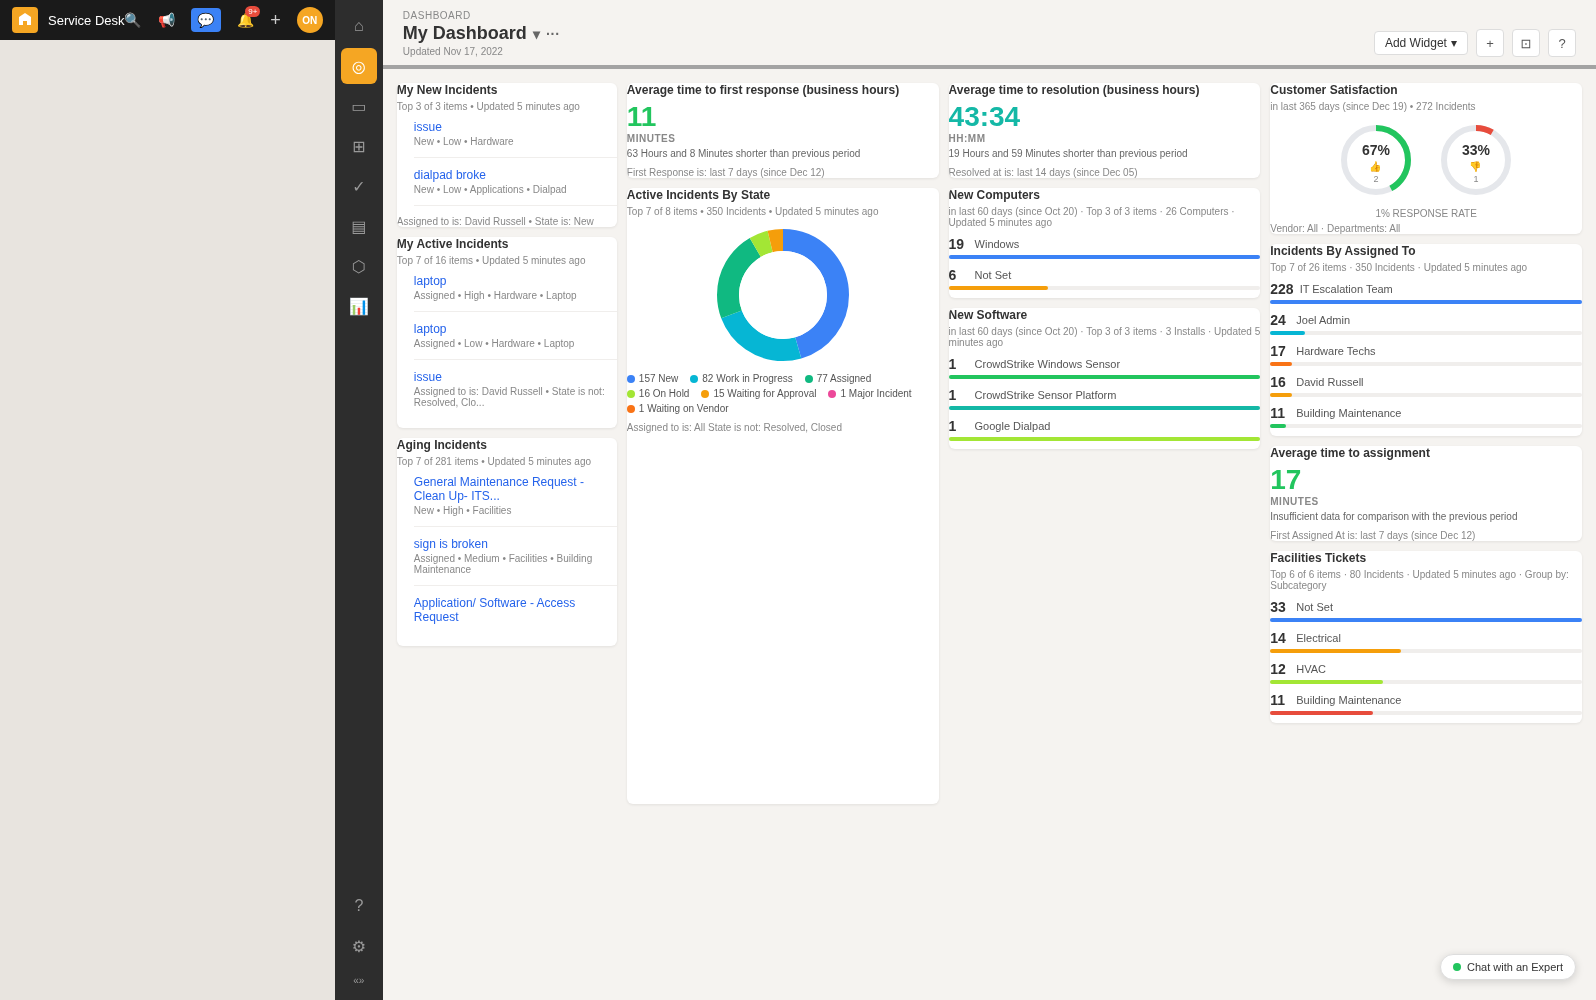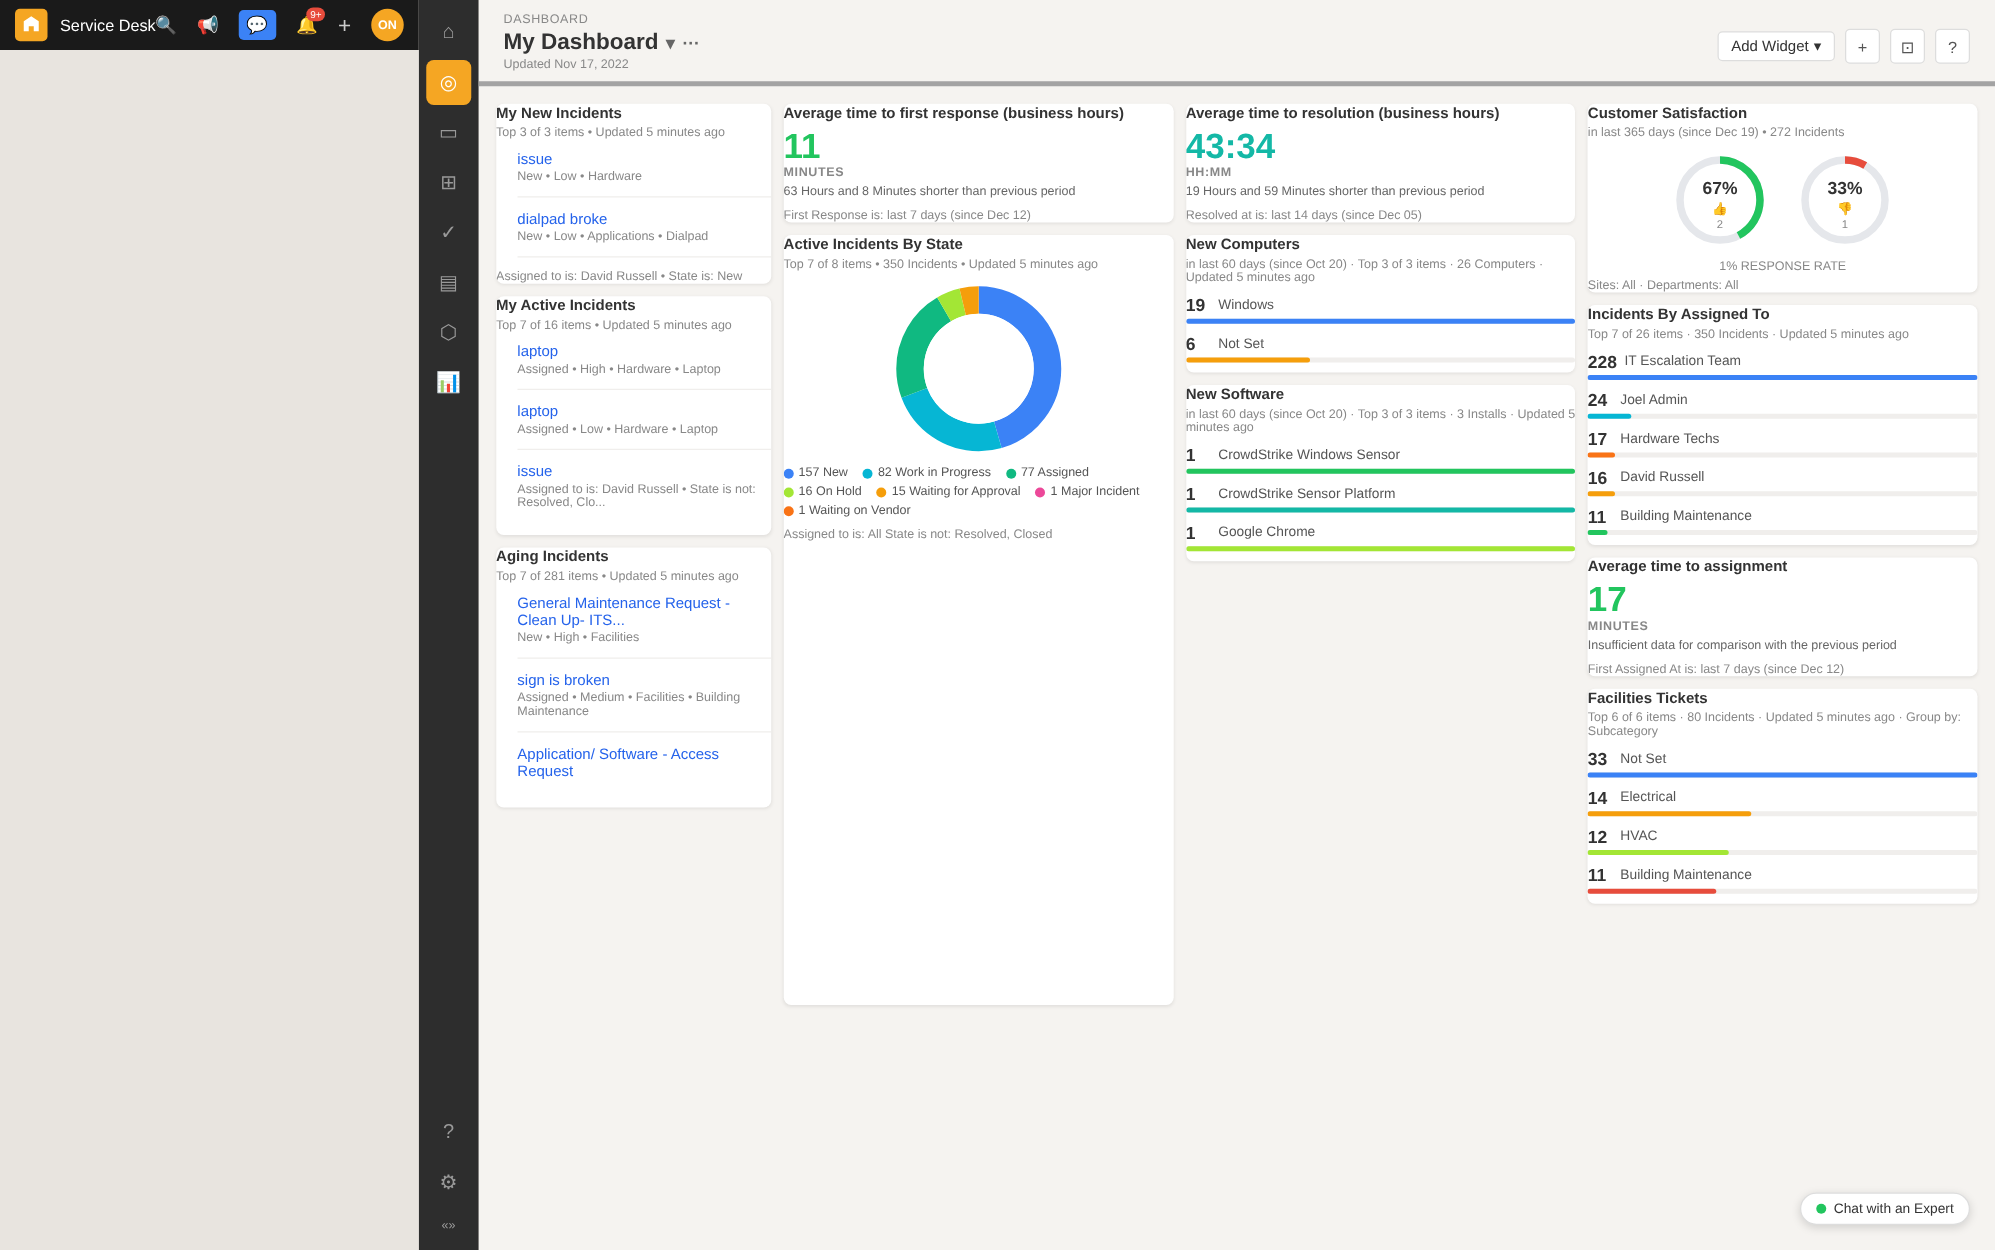--- a/index.html
+++ b/index.html
@@ -104,21 +104,21 @@
 
     
     .page-header {
       padding: 10px 20px 8px;
       background: #f5f3f0;
       border-bottom: 4px solid #a3a3a3;
     }
     .breadcrumb { font-size: 10px; color: #888; text-transform: uppercase; letter-spacing: 0.5px; }
     .page-title-row {
       display: flex;
-      align-items: flex-start;
+      align-items: flex-end;
       justify-content: space-between;
       margin-top: 2px;
     }
     .page-title {
       display: flex;
       align-items: center;
       gap: 6px;
       font-size: 18px;
       font-weight: 600;
       color: #333;
@@ -474,21 +474,21 @@
                 <span class="bar-count">1</span>
                 <span class="bar-label">CrowdStrike Sensor Platform</span>
               </div>
               <div class="bar-track">
                   <div class="bar-fill" style="width:100%; background:#14b8a6;"></div>
                 </div>
             </div>
             <div class="bar-item">
               <div class="bar-label-row">
                 <span class="bar-count">1</span>
-                <span class="bar-label">Google Chrome</span>
+                <span class="bar-label">Google Dialpad</span>
               </div>
               <div class="bar-track">
                   <div class="bar-fill" style="width:100%; background:#a3e635;"></div>
                 </div>
             </div>
           </div>
         </div>
 
         <div style="display:flex; flex-direction:column; gap:10px;">
 
@@ -515,21 +515,21 @@
                     <circle cx="40" cy="40" r="32" fill="none" stroke="#e5e7eb" stroke-width="6"></circle>
                     <circle cx="40" cy="40" r="32" fill="none" stroke="#e74c3c" stroke-width="6" stroke-dasharray="67 201" stroke-dashoffset="50" transform="rotate(-90 40 40)"></circle>
                     <text x="40" y="35" text-anchor="middle" font-size="14" font-weight="bold" fill="#333">33%</text>
                     <text x="40" y="50" text-anchor="middle" font-size="10" fill="#888">👎</text>
                     <text x="40" y="62" text-anchor="middle" font-size="9" fill="#888">1</text>
                   </svg>
                 </div>
               </div>
             </div>
             <div class="csat-footer">1% RESPONSE RATE</div>
-            <div class="csat-sites">Sites: All · Departments: All</div>
+            <div class="csat-sites">Vendor: All · Departments: All</div>
           </div>
 
 
           <div class="widget-card">
             <div class="widget-title">Incidents By Assigned To</div>
             <div class="widget-subtitle">Top 7 of 26 items · 350 Incidents · Updated 5 minutes ago</div>
             <div class="bar-item">
               <div class="bar-label-row">
                 <span class="bar-count">228</span>
                 <span class="bar-label">IT Escalation Team</span>

